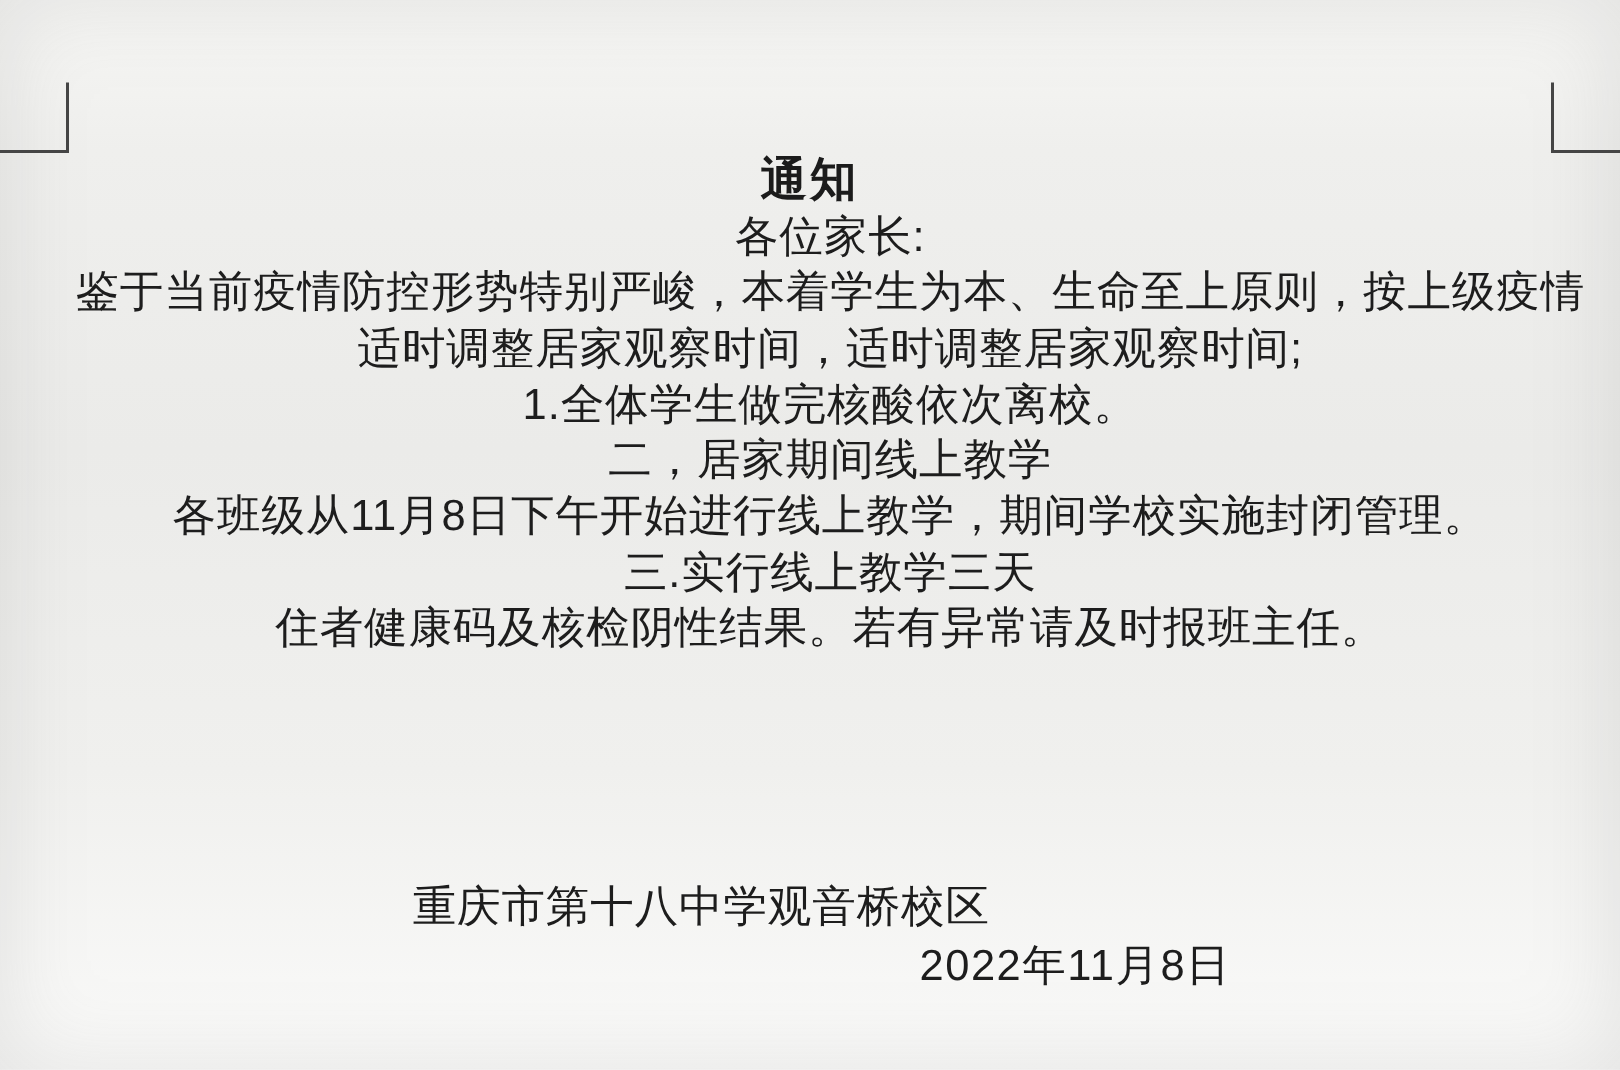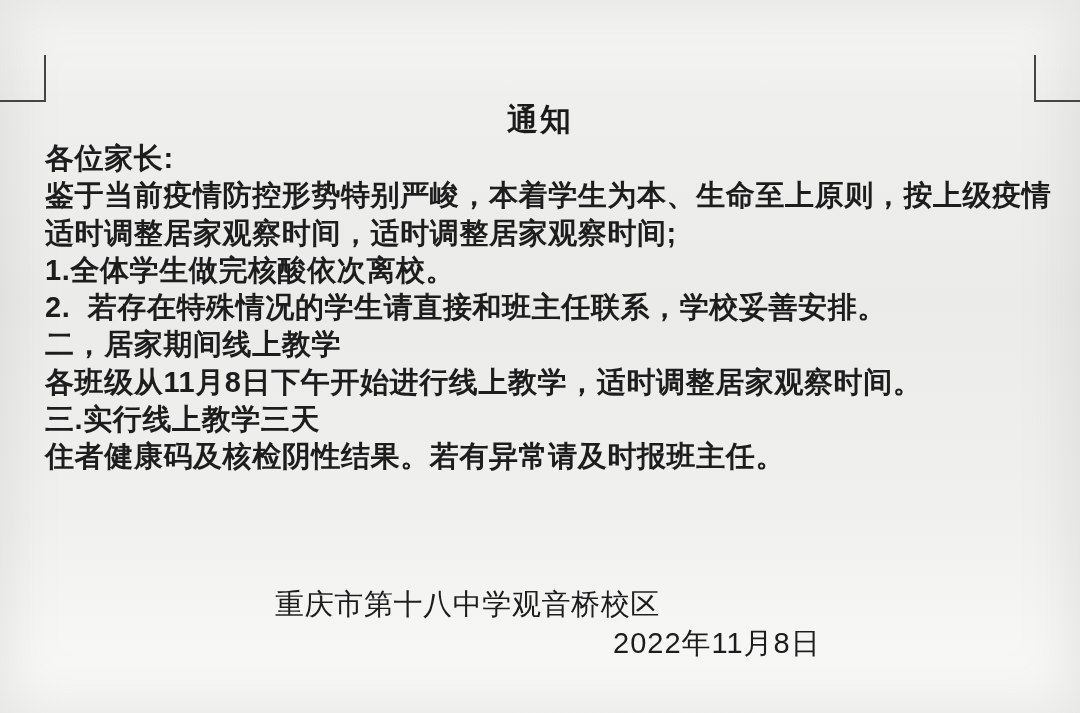--- a/index.html
+++ b/index.html
@@ -54,23 +54,24 @@
     letter-spacing: 2px;
     color: #1b1b1b;
   }
   .body-text {
     position: absolute;
     top: 140px;
     left: 45px;
     right: 18px;
     font-size: 29px;
     line-height: 37.3px;
-    font-weight: 700;
+    font-weight: 400;
     letter-spacing: 0.6px;
     color: #1d1d1d;
+    text-align: center;
   }
   .body-text .line {
     white-space: pre;
   }
   .signature {
     position: absolute;
     top: 585px;
     left: 0;
     width: 935px;
     text-align: center;
@@ -95,23 +96,22 @@
   <div class="corner corner-left"></div>
   <div class="corner corner-right"></div>
 
   <h1 class="title">通知</h1>
 
   <div class="body-text">
     <div class="line">各位家长:</div>
     <div class="line">鉴于当前疫情防控形势特别严峻，本着学生为本、生命至上原则，按上级疫情</div>
     <div class="line">适时调整居家观察时间，适时调整居家观察时间;</div>
     <div class="line">1.全体学生做完核酸依次离校。</div>
-    <div class="line">2.  若存在特殊情况的学生请直接和班主任联系，学校妥善安排。</div>
     <div class="line">二，居家期间线上教学</div>
-    <div class="line">各班级从11月8日下午开始进行线上教学，适时调整居家观察时间。</div>
+    <div class="line">各班级从11月8日下午开始进行线上教学，期间学校实施封闭管理。</div>
     <div class="line">三.实行线上教学三天</div>
     <div class="line">住者健康码及核检阴性结果。若有异常请及时报班主任。</div>
   </div>
 
   <div class="signature">重庆市第十八中学观音桥校区</div>
   <div class="date">2022年11月8日</div>
 
 </div>
 
 </body></html>

